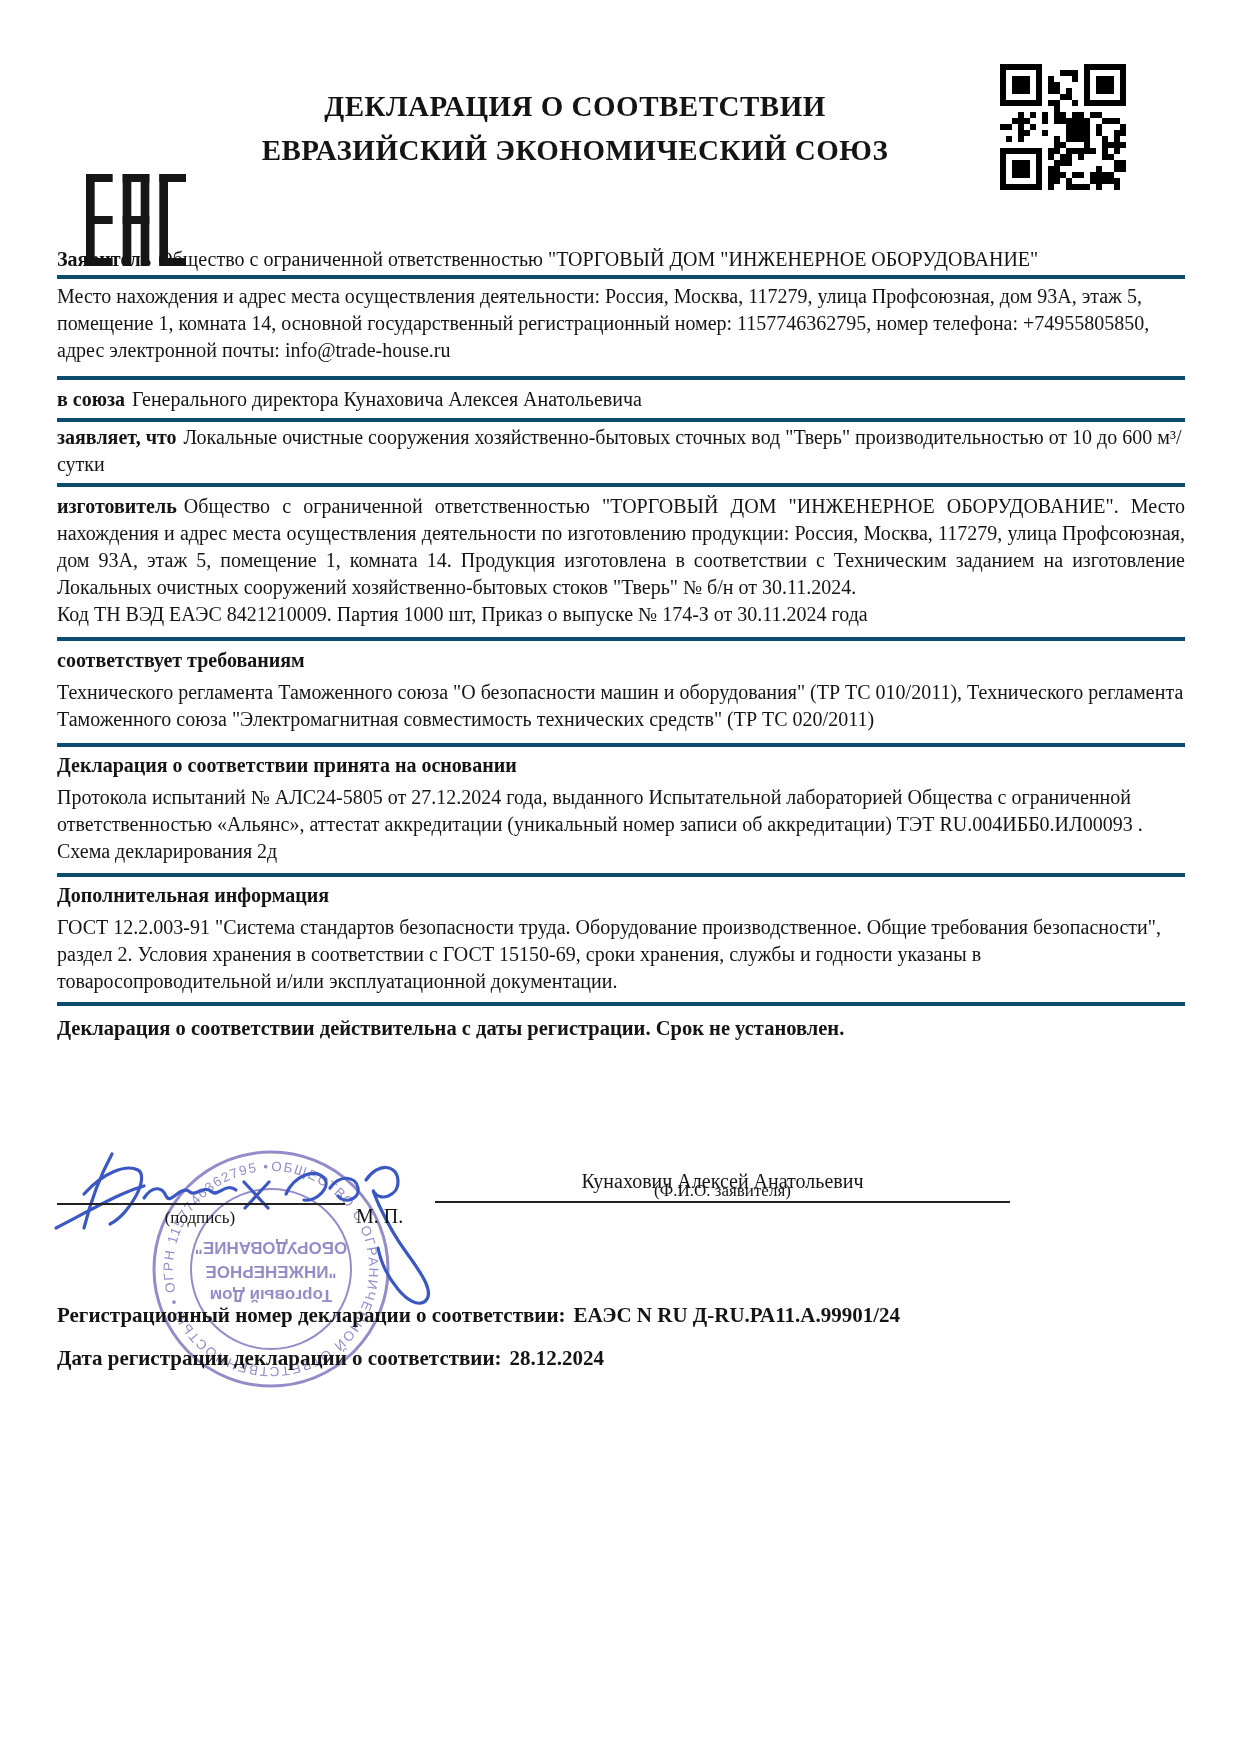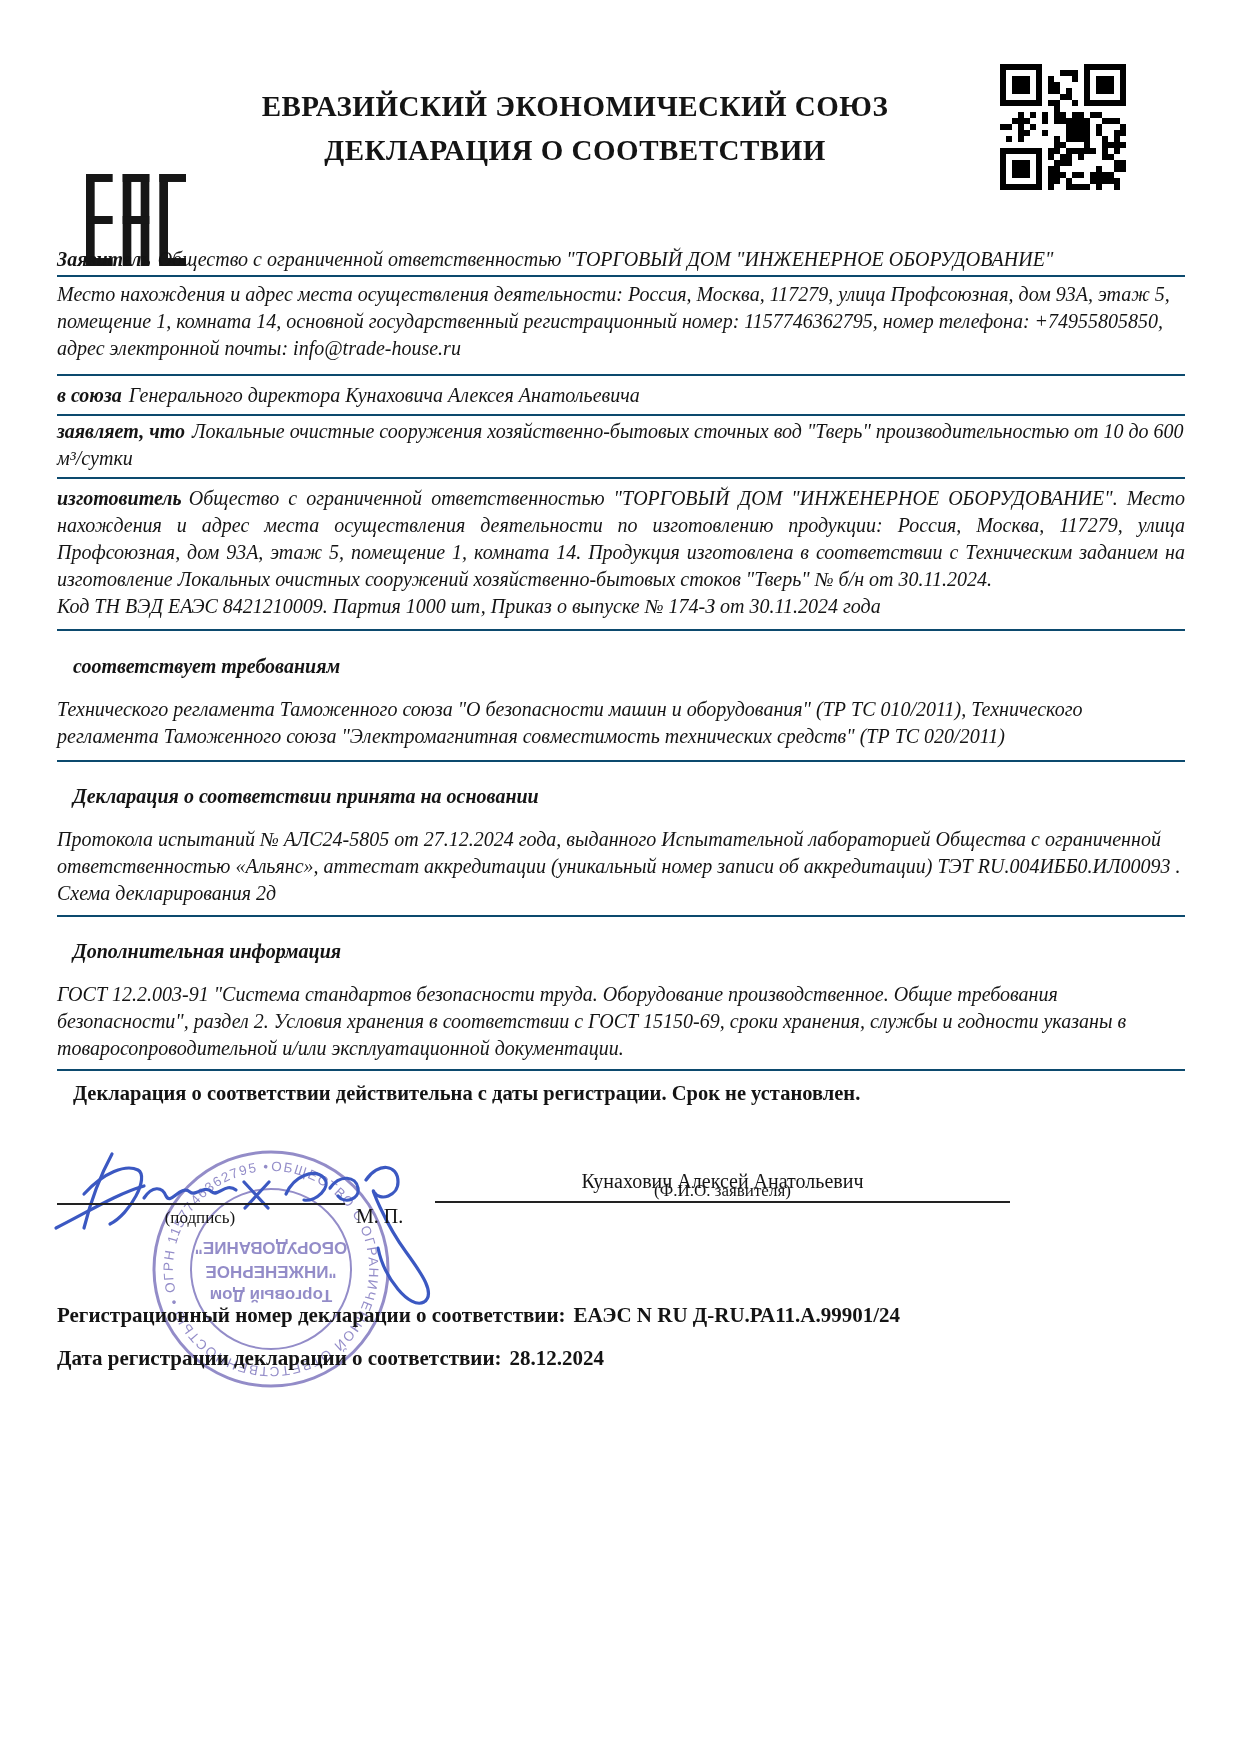--- a/index.html
+++ b/index.html
@@ -7,24 +7,24 @@
         font-family:"Liberation Serif", serif;color:#141414;overflow:hidden;}
 
   
   .title-wrap{position:absolute;left:180px;top:84px;width:790px;text-align:center;
               font-weight:bold;font-size:29px;line-height:44px;letter-spacing:.5px;}
   .eac-logo{position:absolute;left:86px;top:174px;width:100px;height:92px;}
   .qr{position:absolute;left:1000px;top:64px;width:126px;height:126px;}
 
   
   .content{position:absolute;left:57px;top:246px;width:1128px;font-size:20px;line-height:27px;}
-  .sec{border-bottom:2px solid #0c4a6e;font-style:italic;}
+  .sec{border-bottom:4px solid #0c4a6e;}
   .para{margin:0;}
   .lbl{margin-right:7px;}
-  .h{margin:16px;font-weight:bold;}
+  .h{margin:0;font-weight:bold;}
   .gap{margin-top:5px;}
   .s1{padding-bottom:2px;}
   .s2{padding-top:4px;padding-bottom:12px;}
   .s3{padding-top:6px;padding-bottom:5px;}
   .s4{padding-top:2px;padding-bottom:5px;}
   .s5{padding-top:6px;padding-bottom:9px;}
   .s5 .first{text-align:justify;}
   .s6{padding-top:6px;padding-bottom:10px;}
   .s7{padding-top:5px;padding-bottom:8px;}
   .s8{padding-top:5px;padding-bottom:7px;}
@@ -63,22 +63,22 @@
         <rect x="110" y="0" width="80" height="26"></rect>
           <rect x="110" y="137" width="80" height="26"></rect>
         <rect x="220" y="0" width="26" height="300"></rect>
           <rect x="220" y="0" width="80" height="26"></rect>
         <rect x="220" y="274" width="80" height="26"></rect>
       </g>
     </svg>
   </div>
 
   <div class="title-wrap">
+    <div>ДЕКЛАРАЦИЯ О СООТВЕТСТВИИ</div>
     <div>ЕВРАЗИЙСКИЙ ЭКОНОМИЧЕСКИЙ СОЮЗ</div>
-    <div>ДЕКЛАРАЦИЯ О СООТВЕТСТВИИ</div>
   </div>
 
   <div class="qr">
     <svg id="qrsvg" viewBox="0 0 126 126" width="126" height="126">
       <rect x="0" y="0" width="126" height="126" fill="#fff"></rect>
       <g fill="#000">
         <rect x="0" y="0" width="42" height="42"></rect>
           <rect x="84" y="0" width="42" height="42"></rect>
           <rect x="0" y="84" width="42" height="42"></rect>
       </g>

